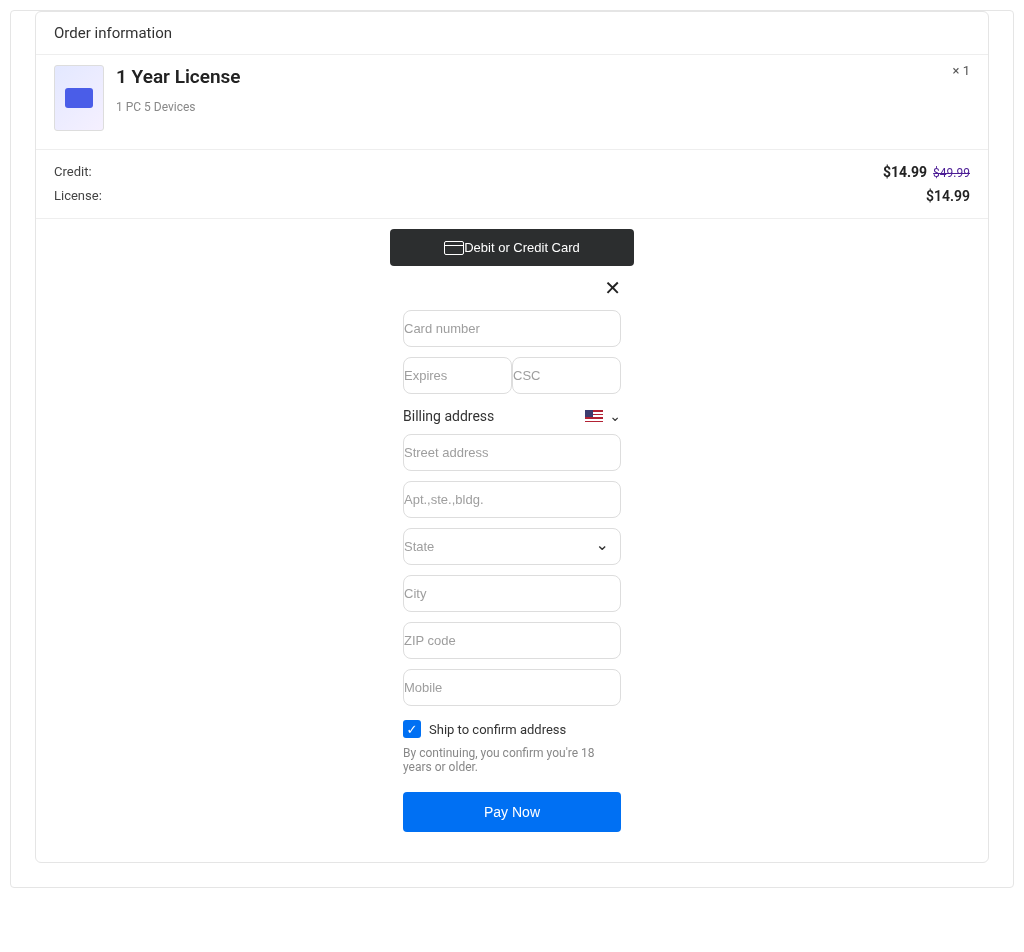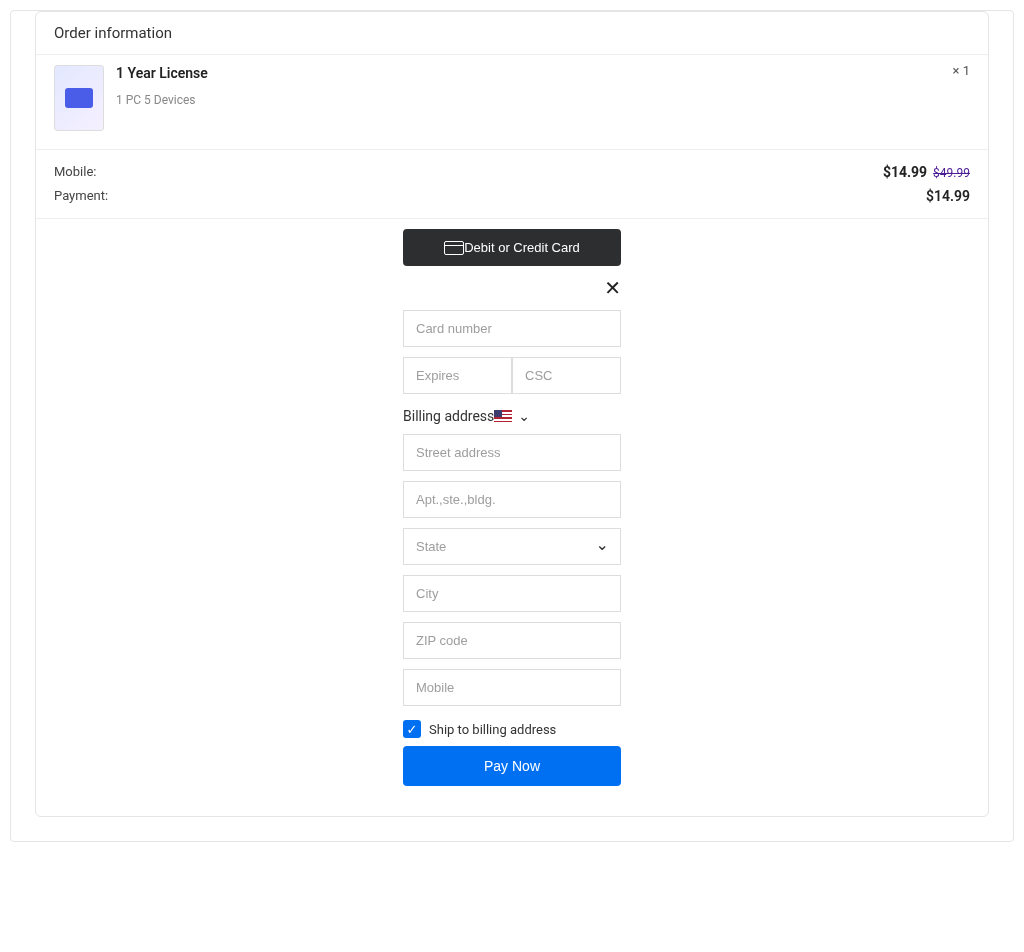--- a/index.html
+++ b/index.html
@@ -65,21 +65,21 @@
       justify-content: center;
       position: relative;
       border: 1px solid #ddd;
     }
     .thumb-inner {
       width: 28px;
       height: 20px;
       background: #4a5de8;
       border-radius: 3px;
     }
-    .product-info .title { font-weight: 600; font-size: 14px; color: #222; }
+    .product-info .title { font-weight: 600; font-size: 19px; color: #222; }
     .product-info .subtitle { font-size: 12px; color: #888; margin-top: 12px; }
     .qty {
       position: absolute;
       right: 18px;
       top: 8px;
       font-size: 13px;
       color: #555;
     }
     .price-section {
       border-top: 1px solid #eee;
@@ -111,51 +111,52 @@
       align-items: center;
       justify-content: center;
       background: #2c2e2f;
       color: #fff;
       padding: 11px 18px;
       border: none;
       border-radius: 4px;
       font-size: 13px;
       cursor: pointer;
       margin: 0 auto;
-      width: 218px;
+      width: 244px;
     }
     .card-icon {
       width: 20px; height: 14px; border: 1.5px solid #fff; border-radius: 2px; display: inline-block; position: relative;
     }
     .card-icon::after { content:''; position:absolute; top: 3px; left: 0; right: 0; height: 1.5px; background:#fff; }
 
     .close-row {
       display: flex;
       justify-content: flex-end;
       padding: 10px 0;
     }
     .close-btn { font-size: 20px; font-weight: 400; color: #222; cursor: pointer; background:none;border:none; }
 
     .form input, .form select {
       width: 100%;
-      padding: 10px 12px;
+      padding: 10px 0;
       border: 1px solid #ddd;
-      border-radius: 0;
+      border-radius: 8px;
       font-size: 13px;
       color: #333;
       outline: none;
       background: #fff;
     }
     .form input::placeholder { color: #9e9e9e; }
     .form-row { margin-bottom: 10px; }
     .form-row-split { display: flex; margin-bottom: 10px; }
     .form-row-split > * { flex: 1; }
 
     .billing-header {
       display: flex;
+      justify-content: space-between;
       align-items: center;
       font-size: 14px;
       color: #333;
       margin: 14px 0 10px 0;
     }
     .country-sel {
       display: flex; align-items: center; gap: 6px; cursor: pointer;
     }
     .flag {
       width: 18px; height: 12px;
@@ -231,28 +232,28 @@
       </div>
       <div class="product-info">
         <div class="title">1 Year License</div>
         <div class="subtitle">1 PC 5 Devices</div>
       </div>
       <div class="qty">× 1</div>
     </div>
 
     <div class="price-section">
       <div class="price-row">
-        <span class="label">Mobile:</span>
+        <span class="label">Credit:</span>
         <span class="price-values">
           <span class="current-price">$14.99</span>
           <span class="orig-price">$49.99</span>
         </span>
       </div>
       <div class="price-row">
-        <span class="label">Payment:</span>
+        <span class="label">License:</span>
         <span class="payment-total">$14.99</span>
       </div>
     </div>
 
     <div class="checkout-area">
       <button class="debit-btn">
         <span class="card-icon"></span>
         <span>Debit or Credit Card</span>
       </button>
 
@@ -294,23 +295,24 @@
           </div>
           <div class="form-row">
             <input type="text" placeholder="ZIP code" style="">
           </div>
           <div class="form-row">
             <input type="text" placeholder="Mobile" style="">
           </div>
 
           <div class="check-row">
             <span class="checkbox">✓</span>
-            <span class="check-label">Ship to billing address</span>
-          </div>
-
+            <span class="check-label">Ship to confirm address</span>
+          </div>
+
+          <div class="notice">By continuing, you confirm you're 18 years or older.</div>
 
           <button class="paynow-btn">Pay Now</button>
 
           
         </div>
       </div>
     </div>
 
   </div>
 </div>

